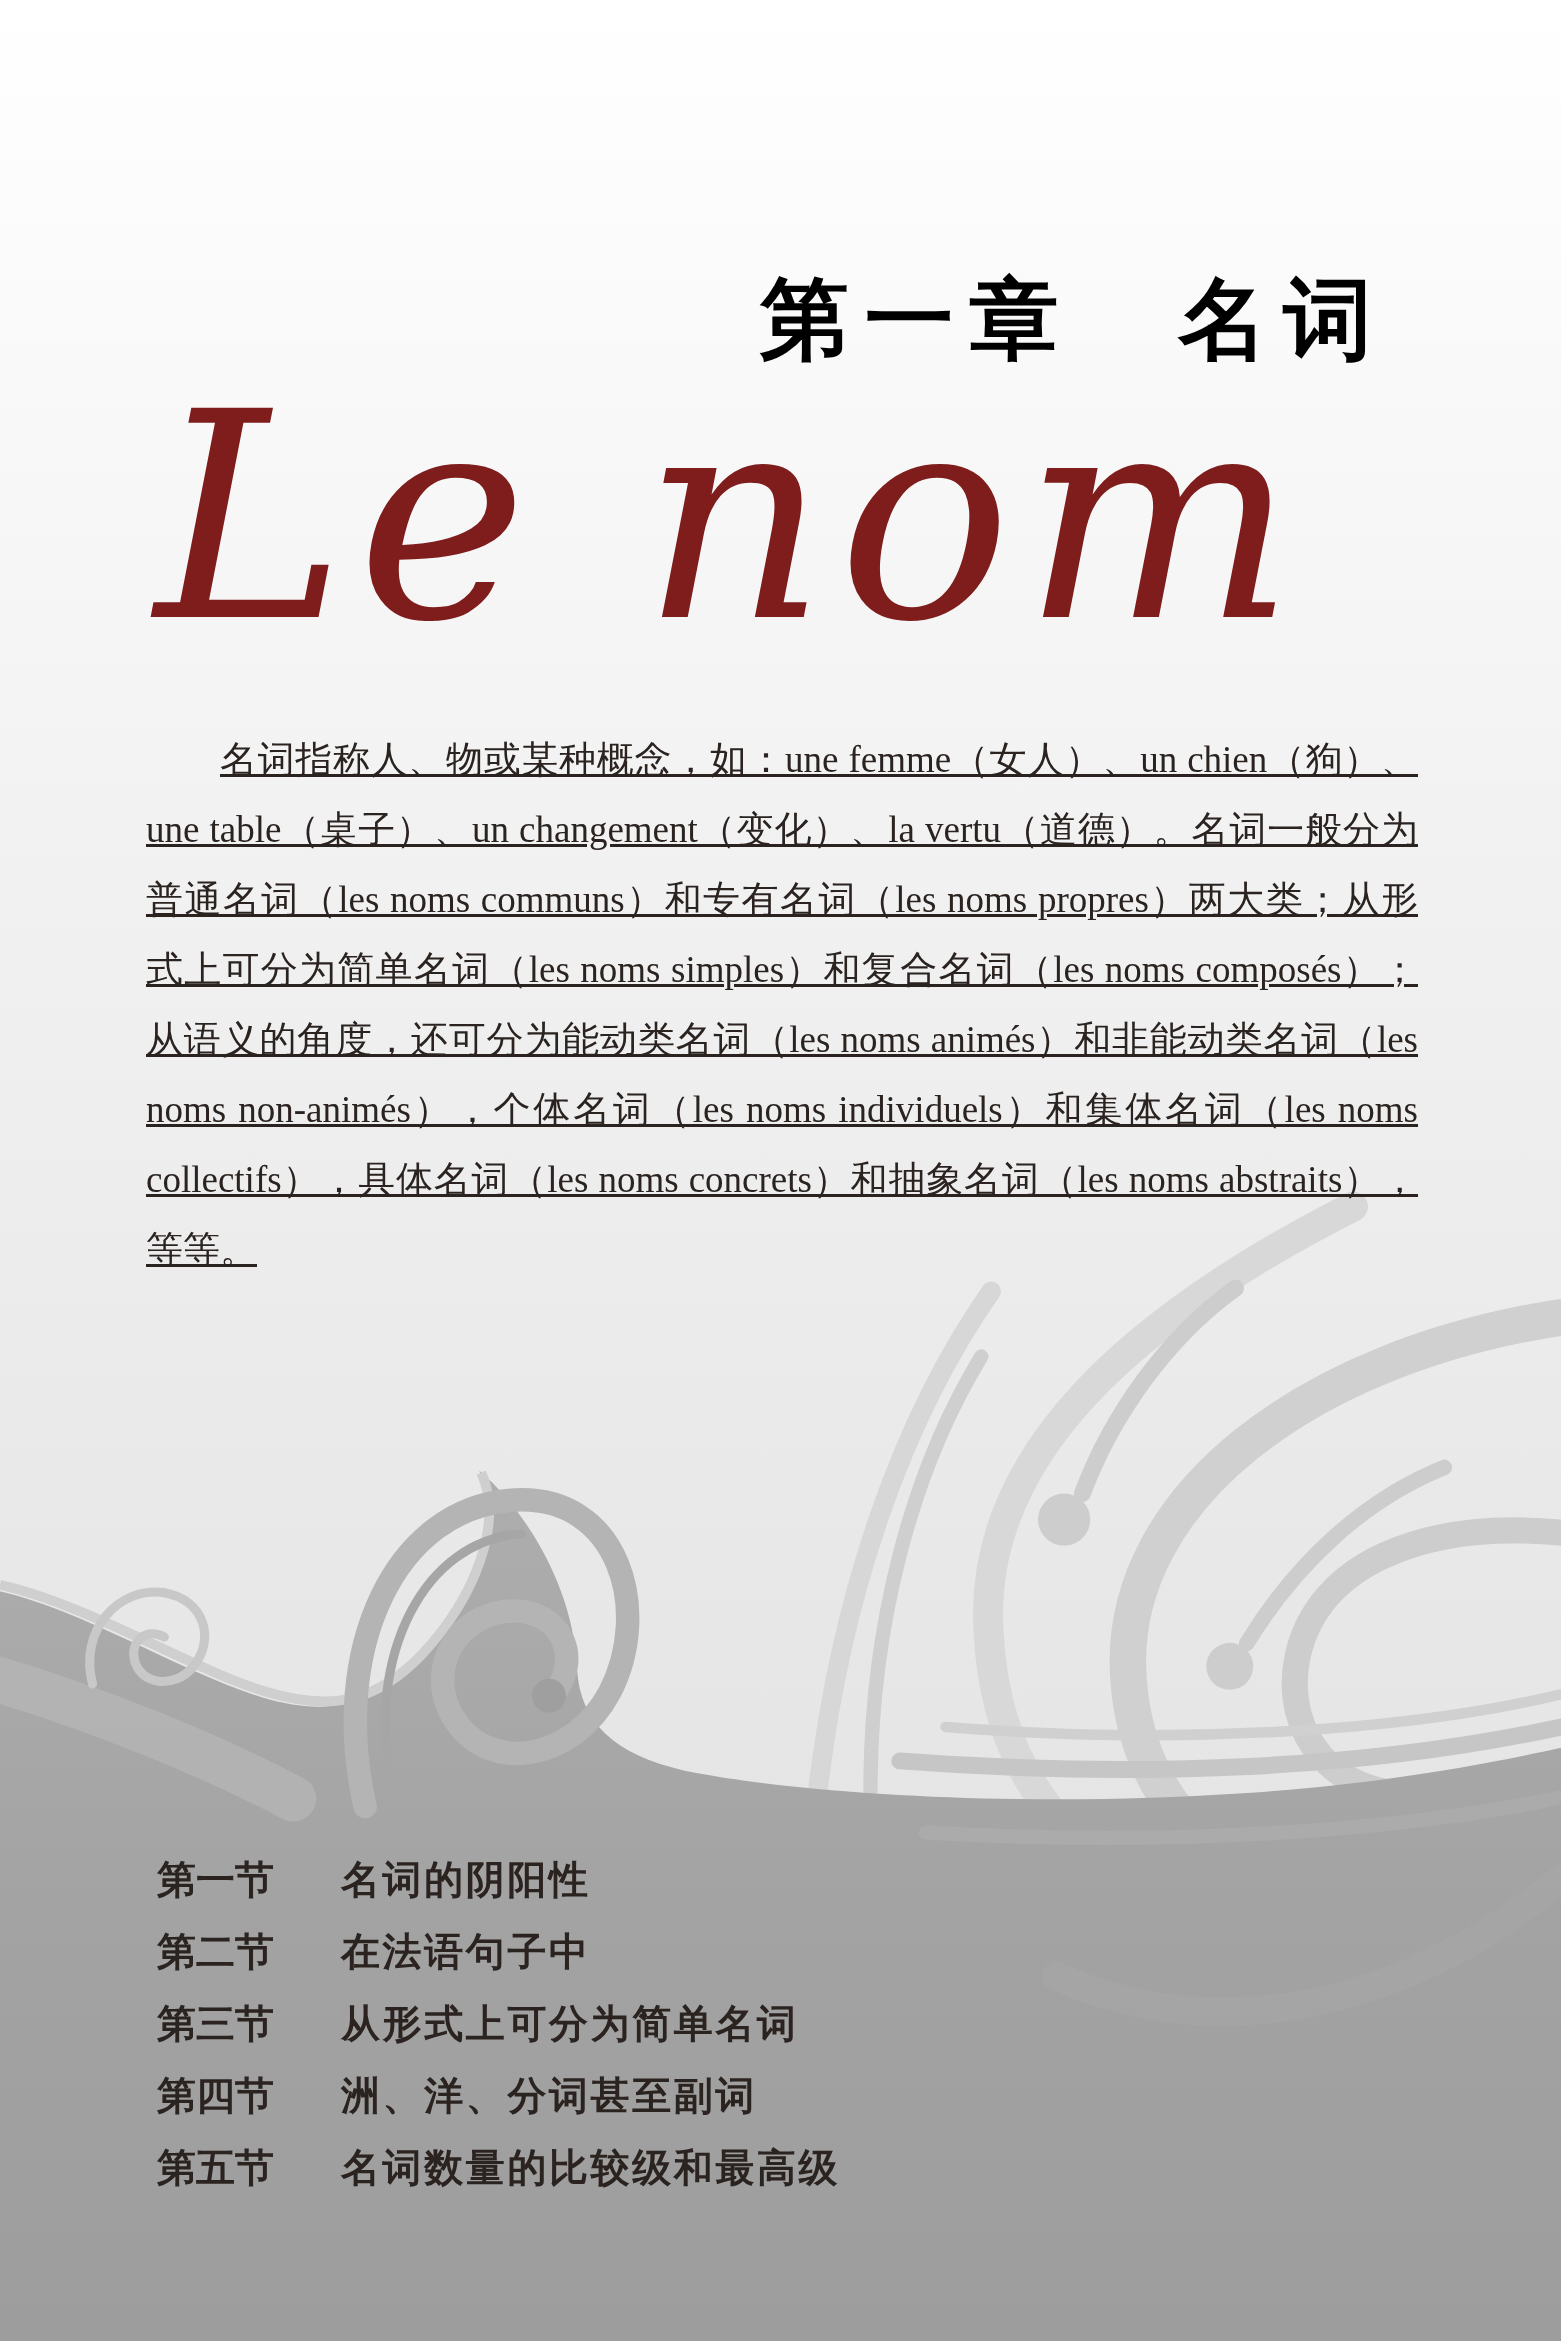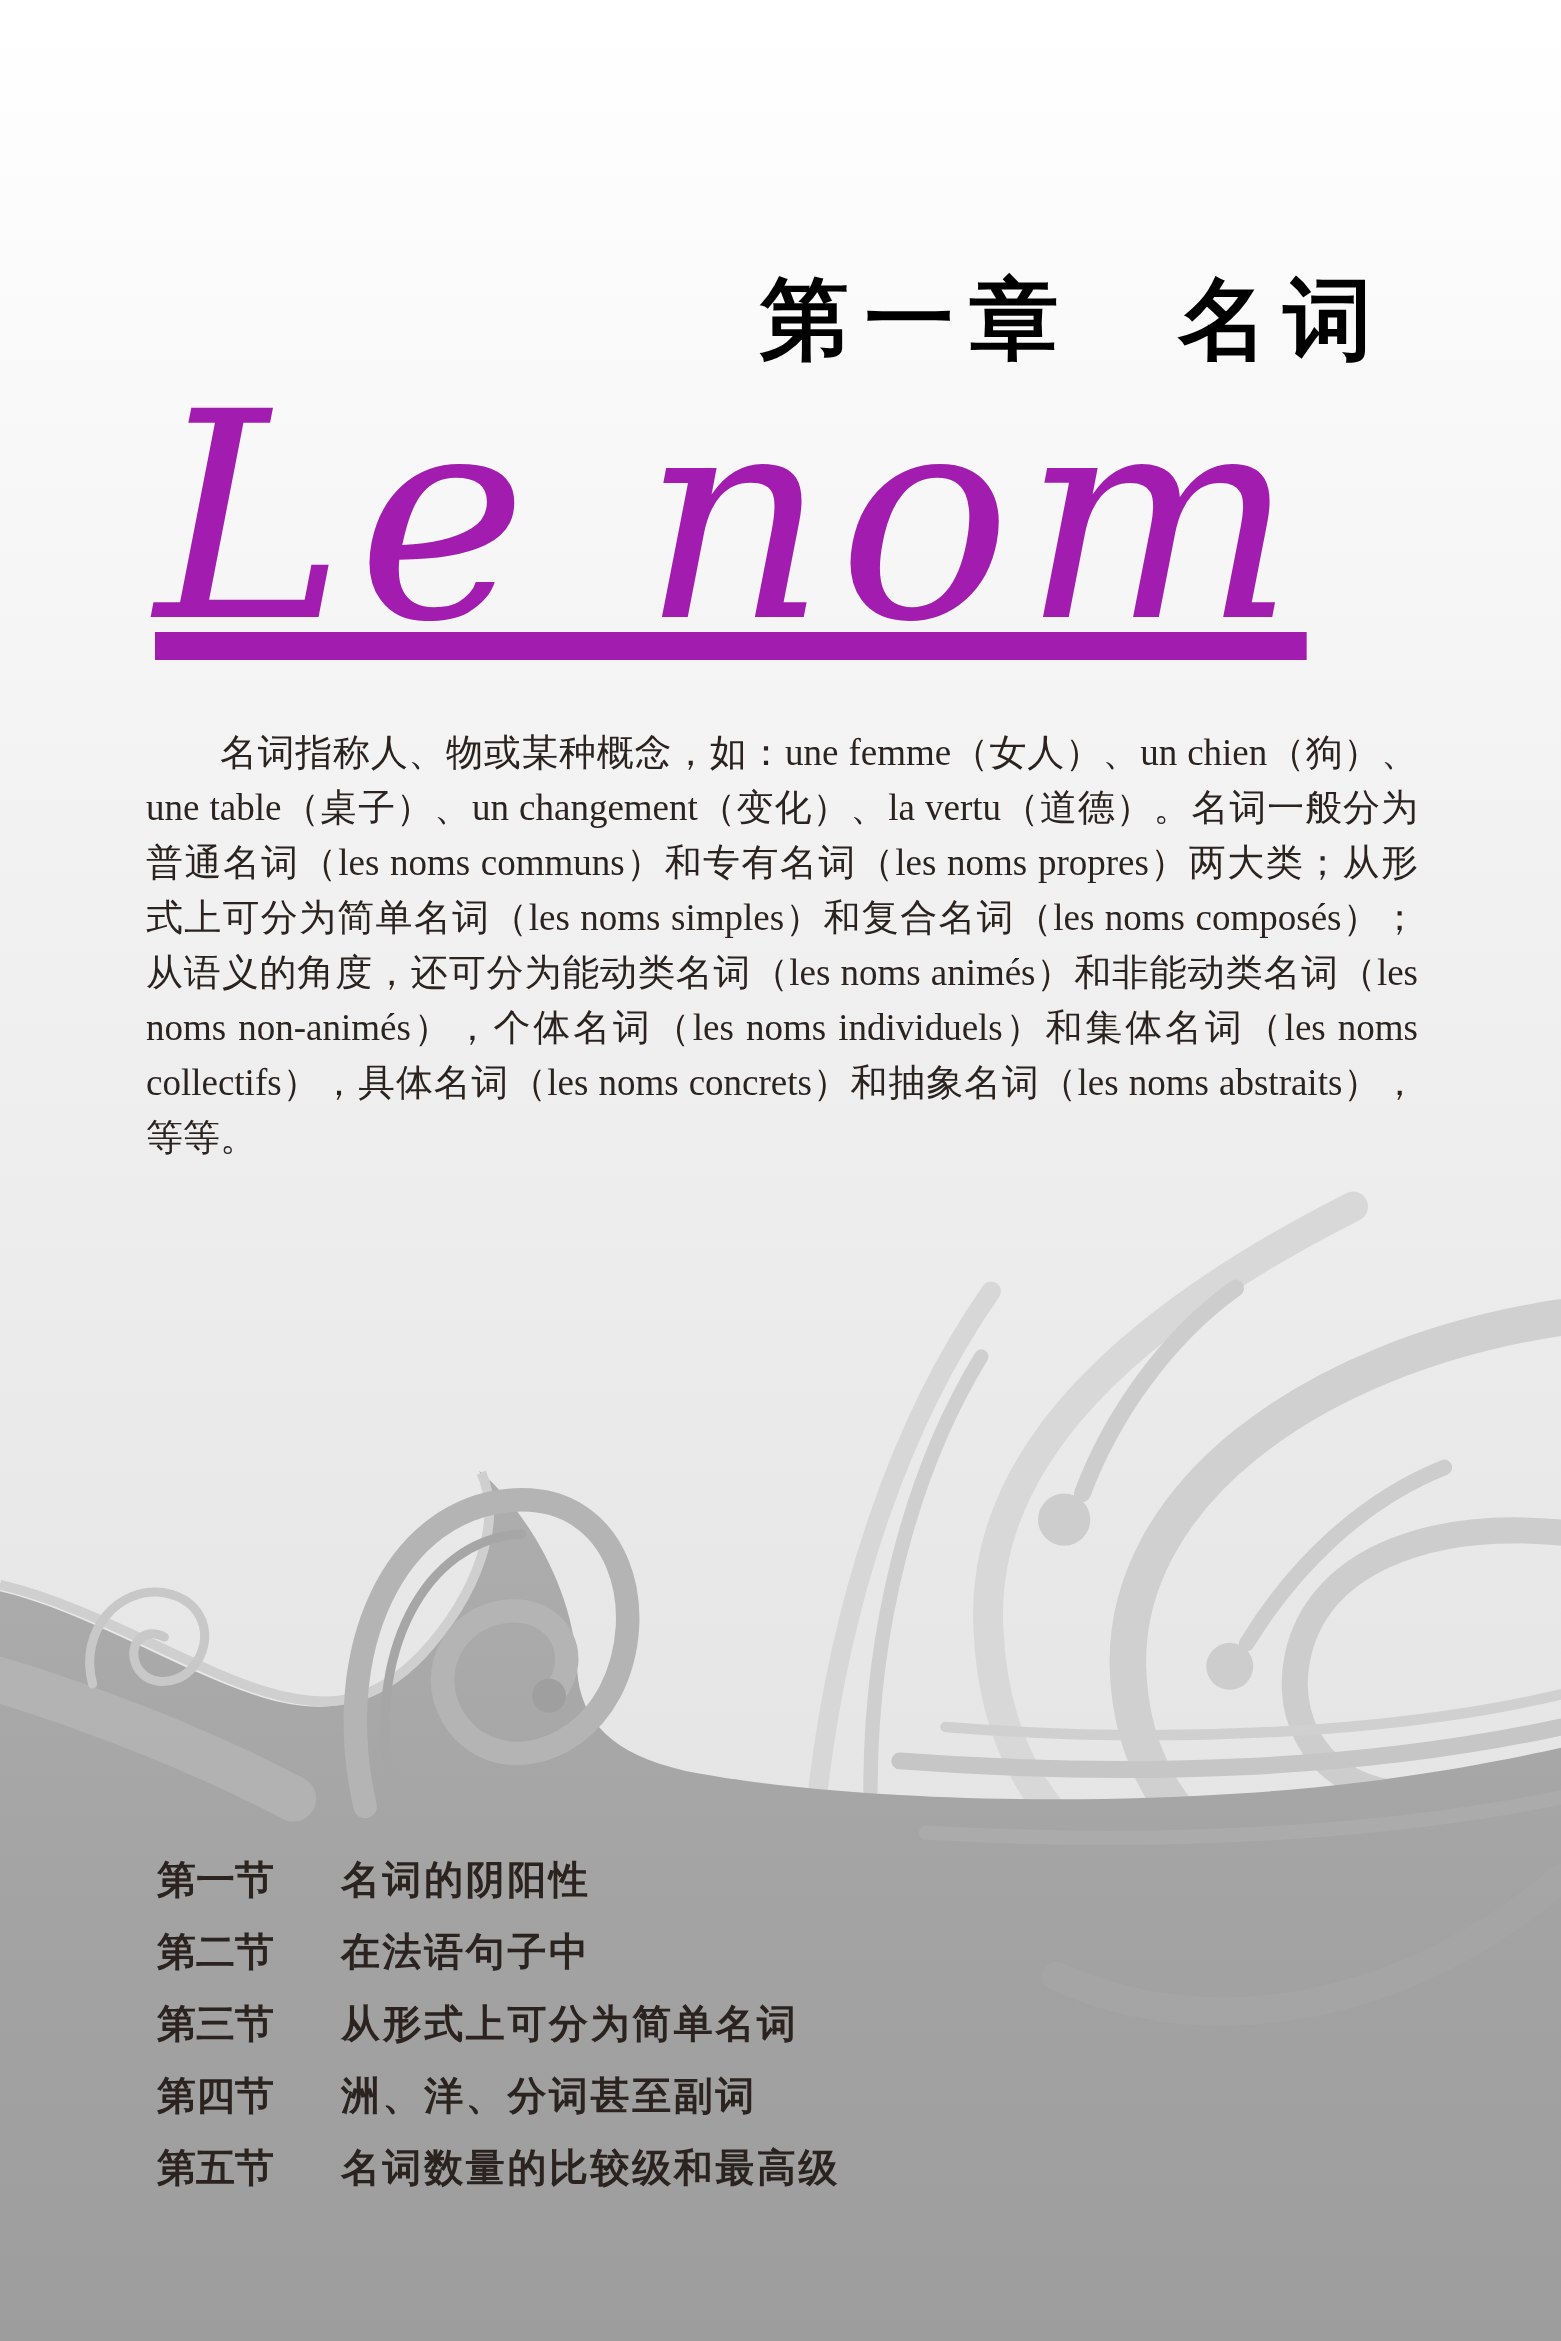--- a/index.html
+++ b/index.html
@@ -22,32 +22,32 @@
     white-space:nowrap;
   }
   .script-title{
     position:absolute;
     left:155px;top:375px;
     font-family:"DejaVu Serif", serif;
     font-style:italic;
     font-size:287px;
     line-height:1;
     letter-spacing:11.7px;
-    color:#a21caf;
+    color:#7f1d1d;
     white-space:nowrap;
-    text-decoration:underline;
   }
   .body-text{
     position:absolute;
     left:146px;top:725px;
     width:1272px;
     font-size:37px;
-    line-height:55px;
+    line-height:70px;
     color:#2a2320;
     text-align:justify;
+    text-decoration:underline;
   }
   .body-text p{
     margin:0;
     text-indent:74px;
   }
   .body-text p + p{margin-top:18px;}
   .toc{
     position:absolute;
     left:157px;top:1844px;
     font-family:"Liberation Sans", sans-serif;

